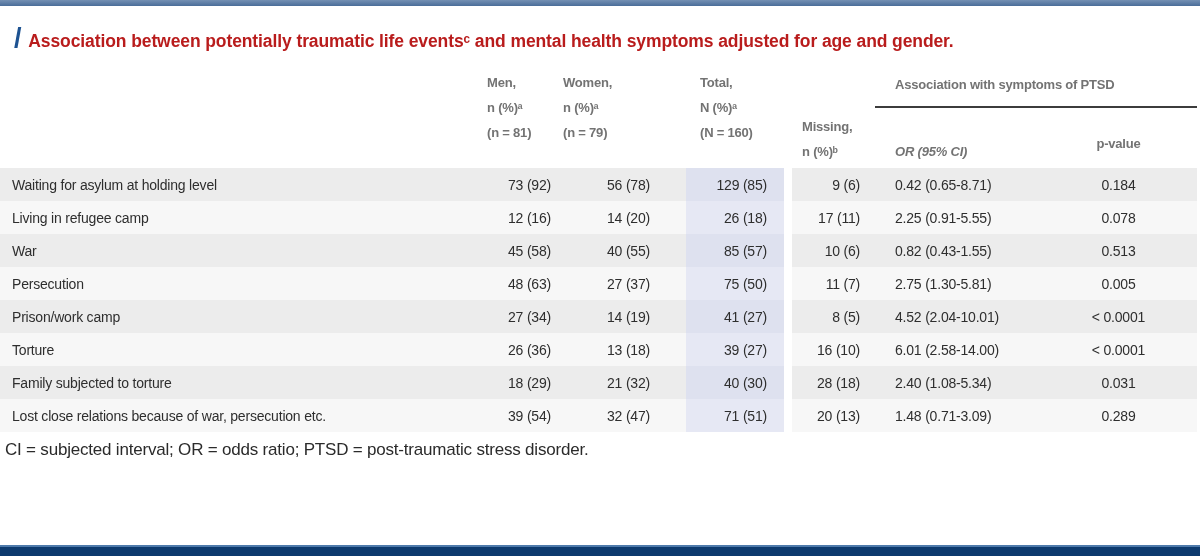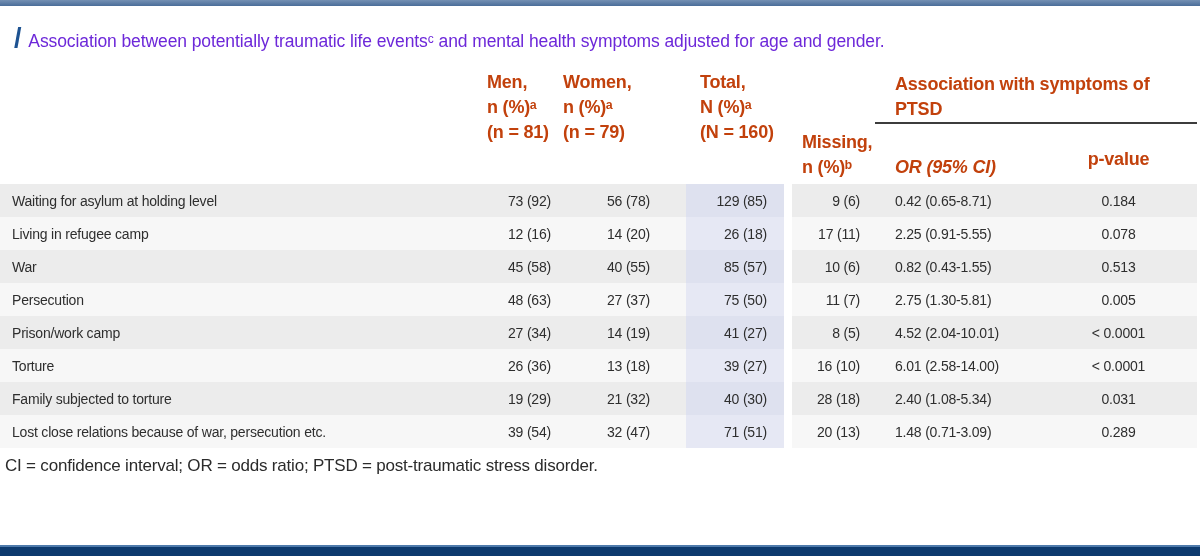--- a/index.html
+++ b/index.html
@@ -30,34 +30,34 @@
     letter-spacing: 0.5px;
   }
   .title-sep {
     font-size: 27px;
     font-weight: bold;
     color: #1d5291;
     margin: 0 7px 0 8px;
   }
   .title-text {
     font-size: 17.5px;
-    font-weight: normal;
-    color: #6d28d9;
+    font-weight: bold;
+    color: #b91c1c;
     letter-spacing: -0.1px;
   }
   table.data {
     border-collapse: collapse;
     table-layout: fixed;
     width: 1197px;
     margin: 0;
   }
   thead th {
-    font-size: 18px;
-    font-weight: bold;
-    color: #c2410c;
+    font-size: 13px;
+    font-weight: bold;
+    color: #737373;
     line-height: 25px;
     text-align: left;
     padding: 0;
     background: #ffffff;
   }
   th.h-men     { vertical-align: top; padding-left: 17px; padding-top: 6px; }
   th.h-women   { vertical-align: top; padding-left: 8px;  padding-top: 6px; }
   th.h-total   { vertical-align: top; padding-left: 14px; padding-top: 6px; }
   th.h-missing { vertical-align: bottom; padding-left: 14px; padding-bottom: 4px; }
   th.h-group   {
@@ -202,37 +202,37 @@
       <td class="c-label">Torture</td>
       <td class="c-men">26 (36)</td>
       <td class="c-women">13 (18)</td>
       <td class="c-total">39 (27)</td>
       <td class="c-missing">16 (10)</td>
       <td class="c-or">6.01 (2.58-14.00)</td>
       <td class="c-p">&lt; 0.0001</td>
     </tr>
         <tr>
       <td class="c-label">Family subjected to torture</td>
-      <td class="c-men">19 (29)</td>
+      <td class="c-men">18 (29)</td>
       <td class="c-women">21 (32)</td>
       <td class="c-total">40 (30)</td>
       <td class="c-missing">28 (18)</td>
       <td class="c-or">2.40 (1.08-5.34)</td>
       <td class="c-p">0.031</td>
     </tr>
         <tr>
       <td class="c-label">Lost close relations because of war, persecution etc.</td>
       <td class="c-men">39 (54)</td>
       <td class="c-women">32 (47)</td>
       <td class="c-total">71 (51)</td>
       <td class="c-missing">20 (13)</td>
       <td class="c-or">1.48 (0.71-3.09)</td>
       <td class="c-p">0.289</td>
     </tr>
       </tbody>
   </table>
 
   <div class="footnotes">
-    <div>CI = confidence interval; OR = odds ratio; PTSD = post-traumatic stress disorder.</div>
+    <div>CI = subjected interval; OR = odds ratio; PTSD = post-traumatic stress disorder.</div>
   </div>
 
   <div class="bottombar"></div>
 </div>
 
 </body></html>

